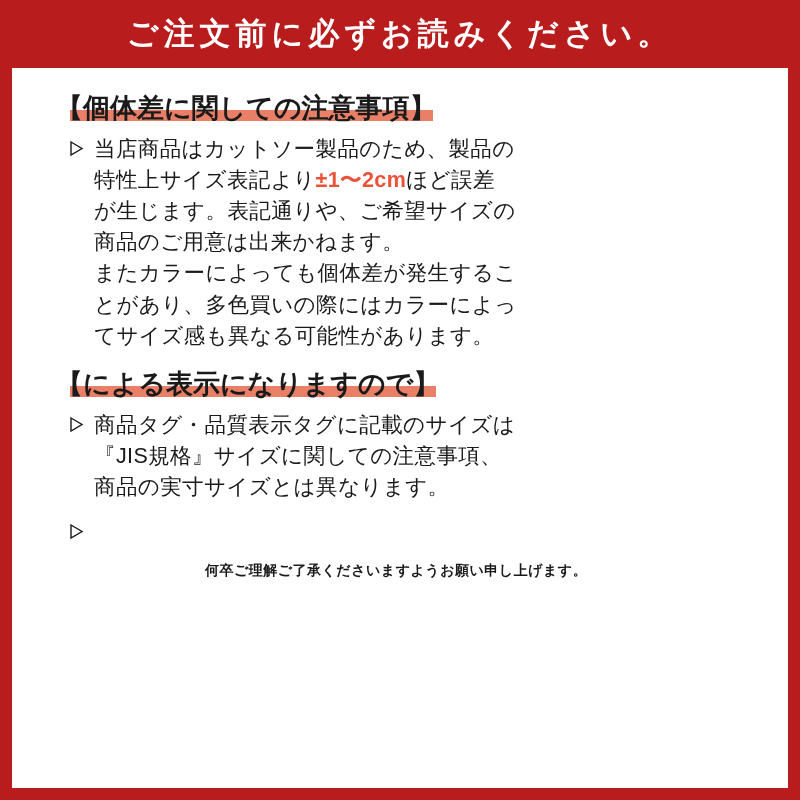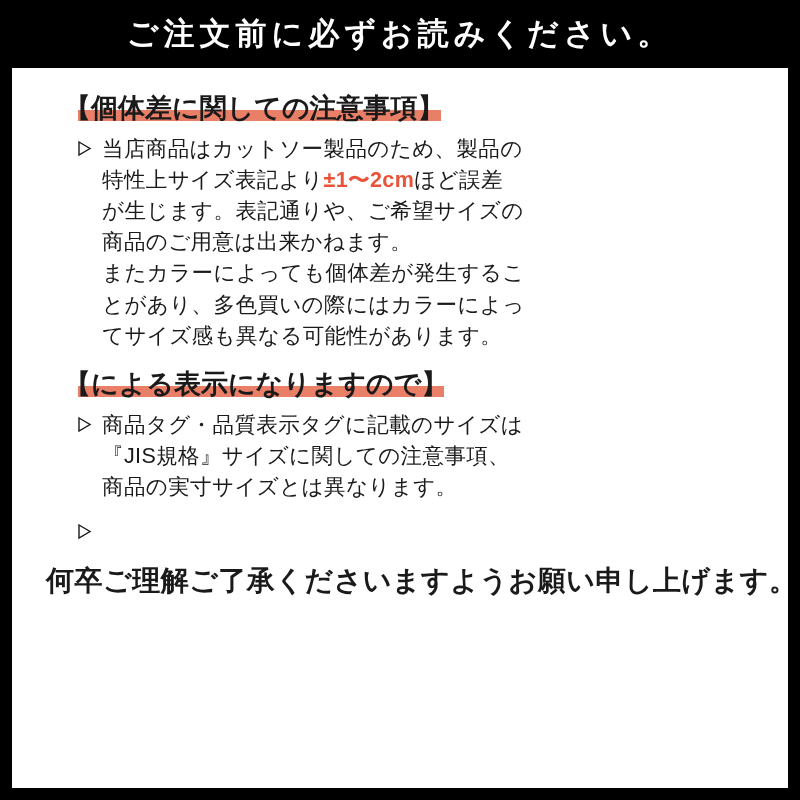--- a/index.html
+++ b/index.html
@@ -11,21 +11,21 @@
     height: 800px;
     background: #f0a93c;
     font-family: "Liberation Sans", "DejaVu Sans", sans-serif;
     overflow: hidden;
   }
   .page {
     position: relative;
     width: 800px;
     height: 800px;
     box-sizing: border-box;
-    background: #000000;
+    background: #b91c1c;
   }
   .inner {
     position: absolute;
     left: 12px;
     top: 68px;
     width: 776px;
     height: 720px;
     background: #ffffff;
     box-sizing: border-box;
   }
@@ -45,21 +45,21 @@
     font-weight: bold;
     letter-spacing: 5px;
     white-space: nowrap;
   }
   .content {
     position: absolute;
     left: 0;
     top: 0;
     width: 776px;
     height: 548px;
-    padding: 22px 34px 0 34px;
+    padding: 22px 34px 0 26px;
     box-sizing: border-box;
   }
   .section-heading {
     font-size: 27px;
     font-weight: bold;
     color: #1a1a1a;
     letter-spacing: 0px;
     margin: 0 0 10px 18px;
     display: inline-block;
     position: relative;
@@ -104,21 +104,21 @@
     letter-spacing: 0.4px;
     white-space: pre-line;
   }
   .emph {
     color: #e8533a;
     font-weight: bold;
   }
   .sec1 { margin-top: 4px; }
   .sec2 { margin-top: 18px; }
   .footer-note {
-    font-size: 28px;
+    font-size: 14px;
     font-weight: bold;
     color: #1a1a1a;
     text-align: center;
     letter-spacing: 0.5px;
     margin-top: 22px;
     white-space: nowrap;
   }
 </style>
 </head>
 <body>

